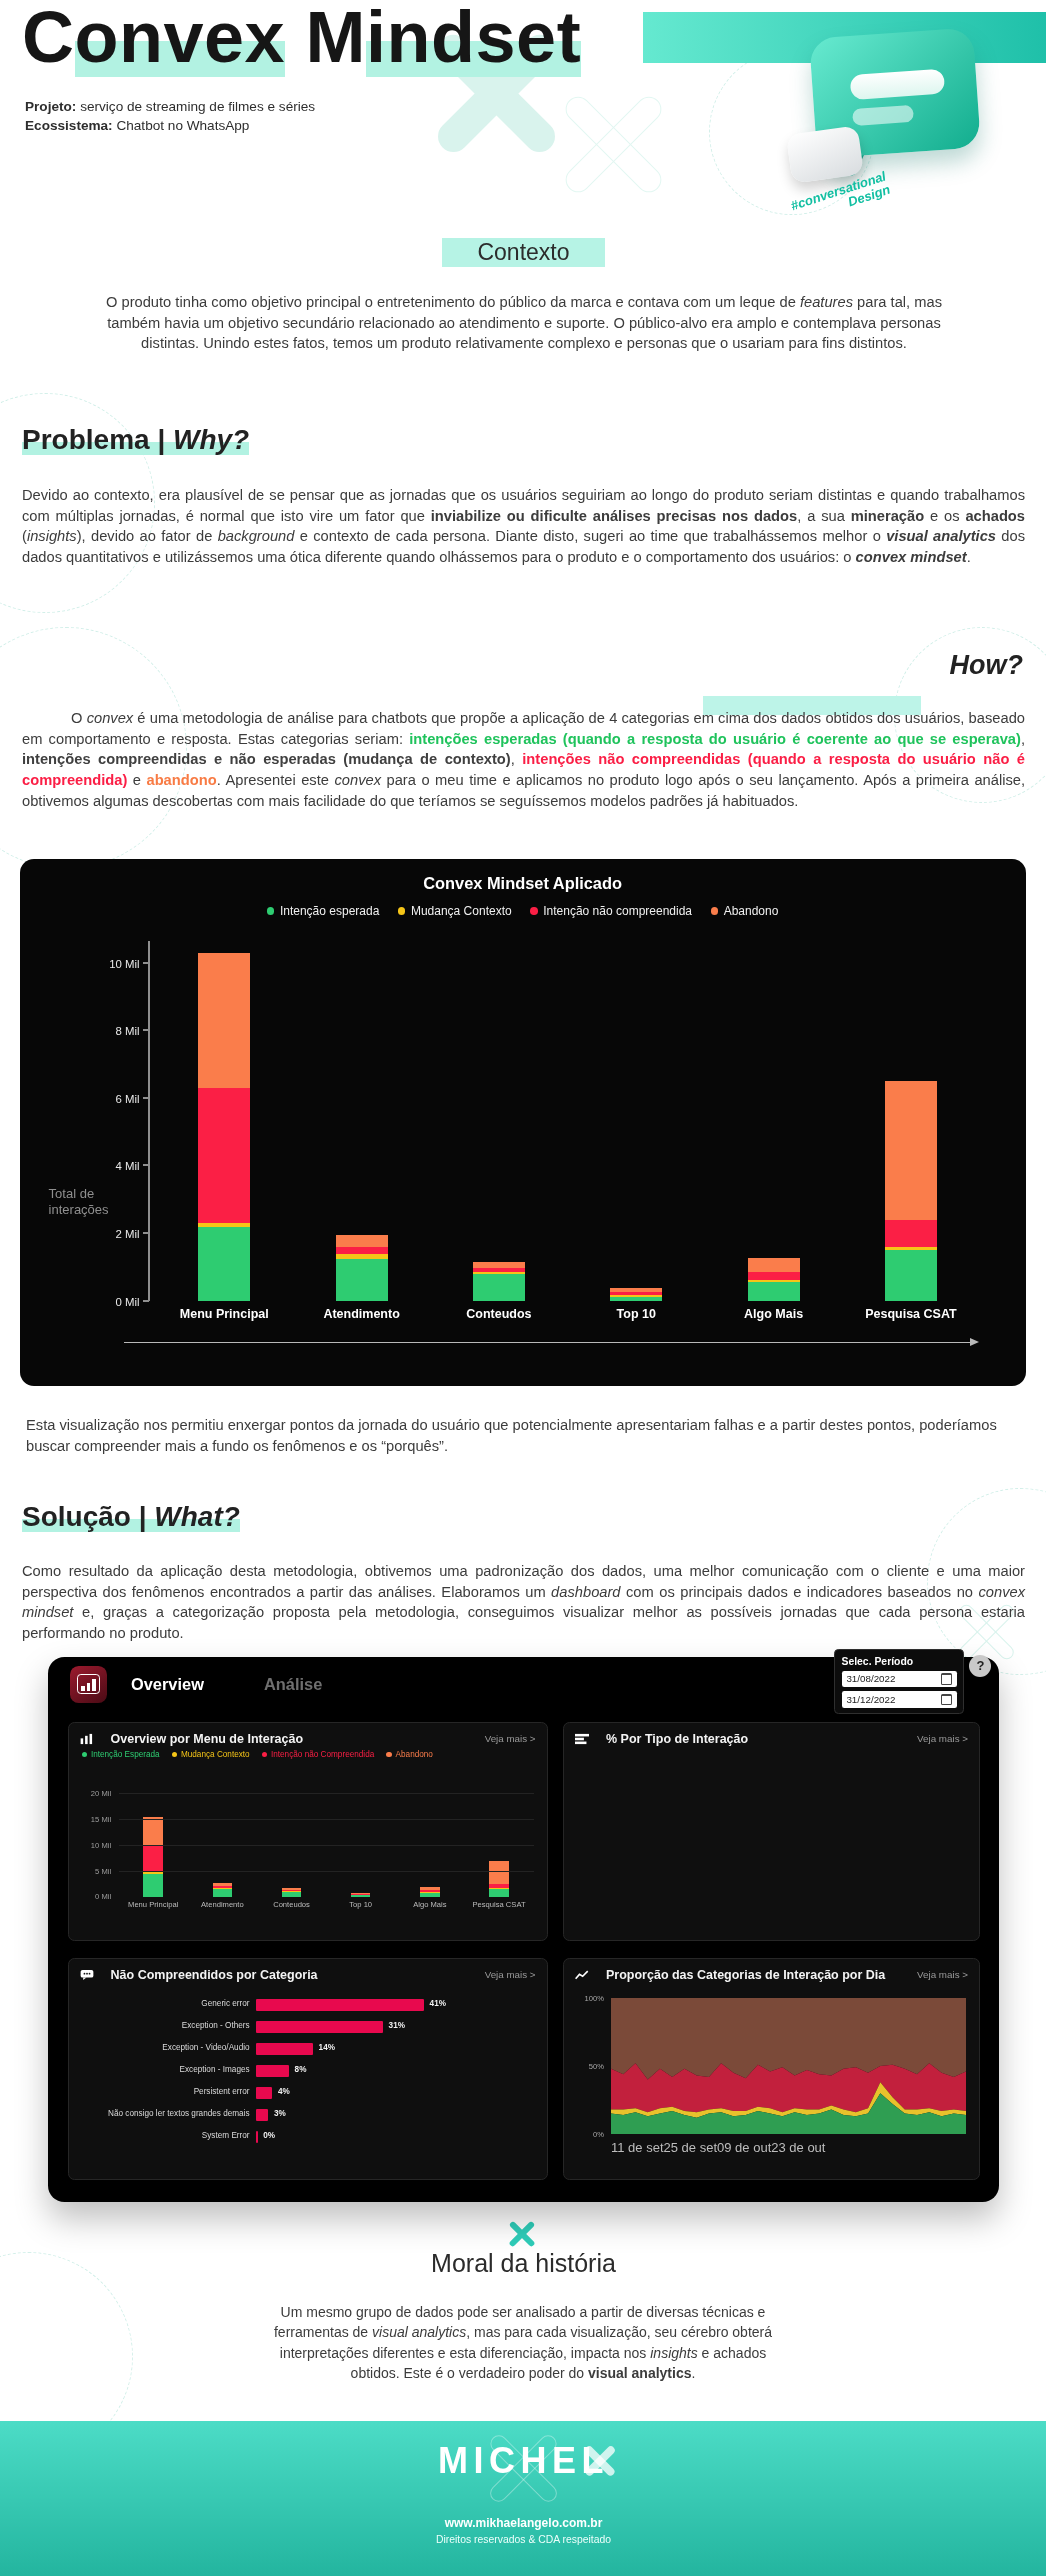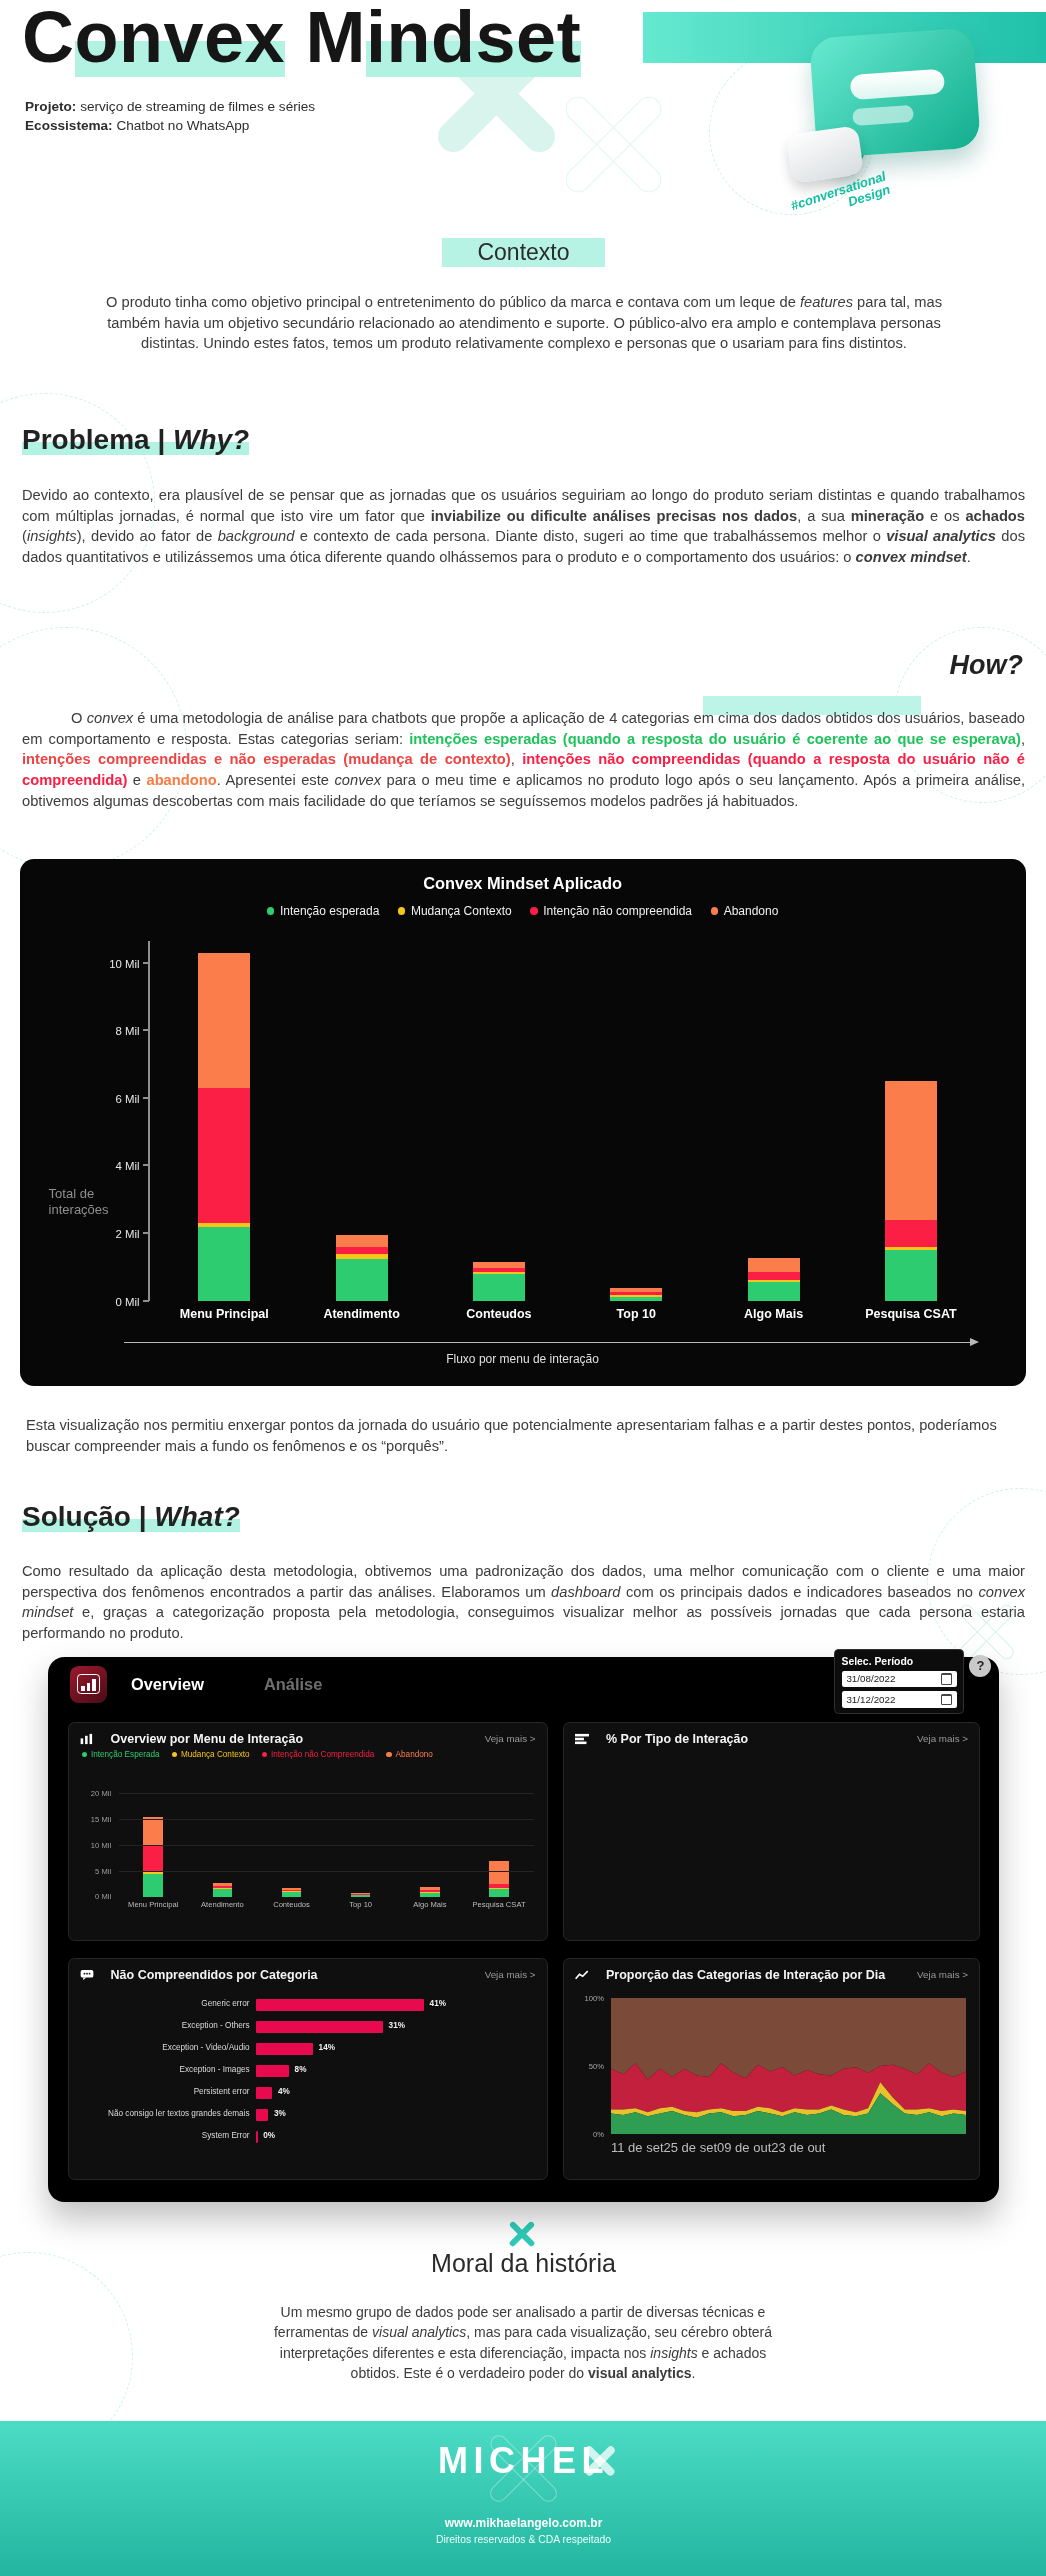--- a/index.html
+++ b/index.html
@@ -26,21 +26,21 @@
   .bubble-main{position:absolute;left:33px;top:11px;width:164px;height:120px;border-radius:26px;background:linear-gradient(140deg,#67ead0,#12ad8e);box-shadow:0 13px 22px rgba(20,120,105,.28);transform:rotate(-4deg);}
   .bubble-tail{position:absolute;left:52px;top:117px;width:30.5px;height:30.5px;background:#14b091;transform:rotate(35deg) skewX(10deg);border-radius:5.5px;box-shadow:0 9.8px 15.3px rgba(20,120,105,.18);}
   .bubble-pill{position:absolute;left:38px;top:39px;width:94px;height:25px;border-radius:13px;background:linear-gradient(180deg,#ffffff,#ddf6ef);}
   .bubble-pill2{position:absolute;left:38px;top:73px;width:61px;height:17.4px;border-radius:9.8px;background:rgba(255,255,255,.55);}
   .bubble-small{position:absolute;left:8.7px;top:108px;width:72px;height:49px;border-radius:14px;background:linear-gradient(160deg,#ffffff,#d8dcdf);box-shadow:0 7.6px 13px rgba(0,0,0,.18);transform:rotate(-8deg);}
   .sticker{position:absolute;left:11px;top:162px;transform:rotate(-18deg);color:#12bfa2;font-style:italic;font-weight:bold;font-size:13px;text-align:right;line-height:1.05;}
   .sticker span{display:block;}
   
   .rt-n{} .rt-b{font-weight:bold;} .rt-i{font-style:italic;text-align:right;} .rt-bi{font-weight:bold;font-style:italic;}
   .rt-green{color:#1fc35c;font-weight:bold;}
-  .rt-yellow{color:#ef4444;font-weight:bold;margin-top:48px;}
+  .rt-yellow{color:#404040;font-weight:bold;margin-top:48px;}
   .rt-red{color:#fb1e45;font-weight:bold;}
   .rt-orange{color:#f87b44;font-weight:bold;}
   .body-text{font-size:14.7px;line-height:1.42;color:#3c3c3c;z-index:1;}
   .h2{position:absolute;left:22px;margin:0;font-size:28px;color:#222;z-index:1;}
   .h2 .hl{background-image:linear-gradient(180deg,rgba(0,0,0,0) 58%,#b2f2e2 58%);}
   .h2 .it{font-style:italic;font-weight:600;}
   
   .ctx-title{position:absolute;left:0;top:238px;width:100%;text-align:center;z-index:1;margin:0;}
   .hl-block{display:inline-block;background:#b6f3e5;padding:1.1px 35px;font-size:23px;font-weight:400;color:#2c2c2c;}
   .ctx-body{position:absolute;left:104px;top:277px;width:840px;text-align:center;}
@@ -254,21 +254,20 @@
       </div>
     <div class="big-cat-labels" id="big-cats">
         <div class="big-cat">Menu Principal</div>
         <div class="big-cat">Atendimento</div>
         <div class="big-cat">Conteudos</div>
         <div class="big-cat">Top 10</div>
         <div class="big-cat">Algo Mais</div>
         <div class="big-cat">Pesquisa CSAT</div>
       </div>
     <div class="xarrow"></div>
-    <div class="x-label">Fluxo por menu de interação</div>
   </section>
 
   <p class="after-chart body-text">Esta visualização nos permitiu enxergar pontos da jornada do usuário que potencialmente apresentariam falhas e a partir destes pontos, poderíamos buscar compreender mais a fundo os fenômenos e os “porquês”.</p>
 
   <h2 class="h2" id="solucao-h"><span class="hl"><b>Solução | </b><span class="it">What?</span></span></h2>
   <p class="solucao-body body-text"><span class="rt-n">Como resultado da aplicação desta metodologia, obtivemos uma padronização dos dados, uma melhor comunicação com o cliente e uma maior perspectiva dos fenômenos encontrados a partir das análises. Elaboramos um </span><span class="rt-i">dashboard</span><span class="rt-n"> com os principais dados e indicadores baseados no </span><span class="rt-i">convex mindset</span><span class="rt-n"> e, graças a categorização proposta pela metodologia, conseguimos visualizar melhor as possíveis jornadas que cada persona estaria performando no produto.</span></p>
 
   <section class="dash">
     <div class="dash-logo">
       <div class="dl-frame">

